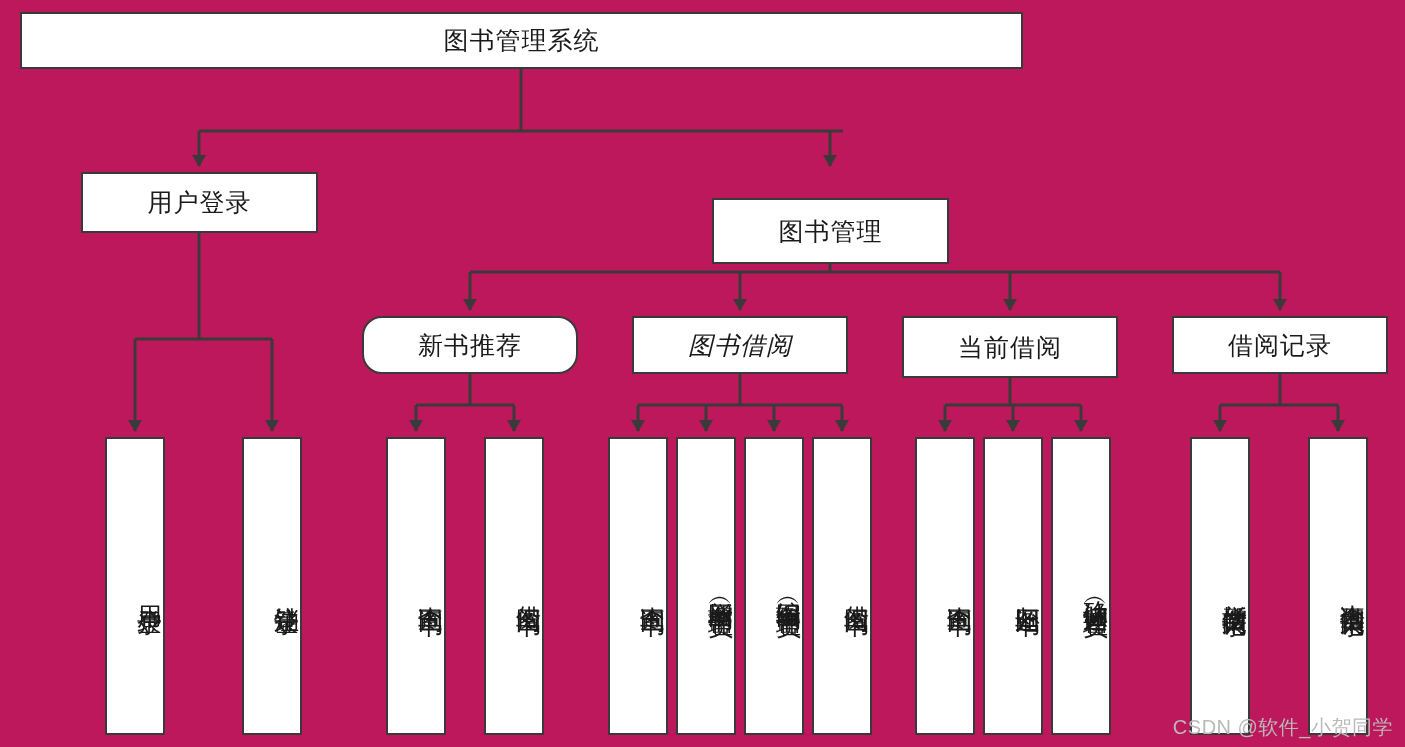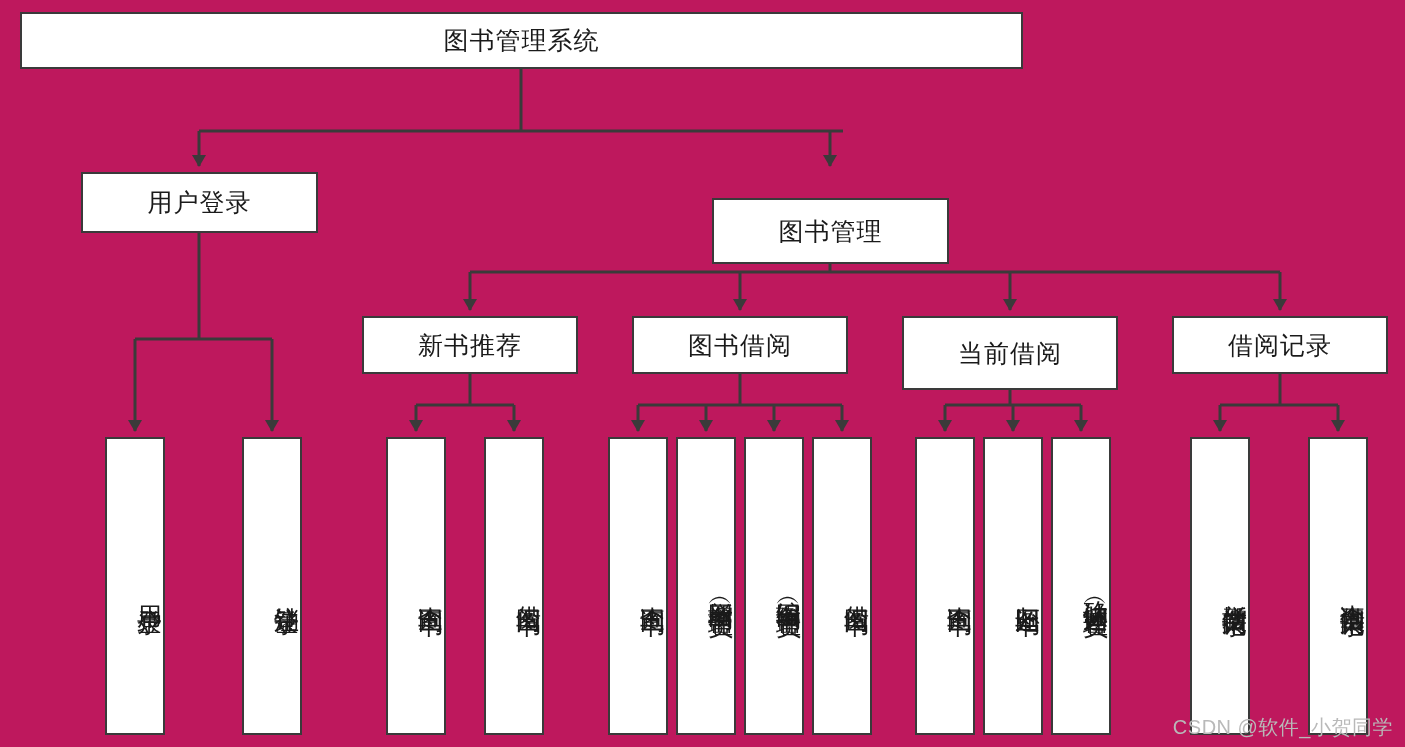--- a/index.html
+++ b/index.html
@@ -126,27 +126,27 @@
     <span class="lbl">图书管理系统</span>
   </div>
 
   <div class="node horiz" style="left:81px; top:172px; width:237px; height:61px;">
     <span class="lbl">用户登录</span>
   </div>
   <div class="node horiz" style="left:712px; top:172px; width:237px; height:66px;margin-top:26px;">
     <span class="lbl">图书管理</span>
   </div>
 
-  <div class="node horiz" style="left:362px; top:316px; width:216px; height:58px;">
+  <div class="node horiz" style="left:362px; top:316px; width:216px; height:58px;border-radius:20px;">
     <span class="lbl">新书推荐</span>
   </div>
-  <div class="node horiz" style="left:632px; top:316px; width:216px; height:58px;">
+  <div class="node horiz" style="left:632px; top:316px; width:216px; height:58px;font-style:italic;">
     <span class="lbl">图书借阅</span>
   </div>
-  <div class="node horiz" style="left:902px; top:316px; width:216px; height:74px;text-align:right;">
+  <div class="node horiz" style="left:902px; top:316px; width:216px; height:62px;text-align:right;">
     <span class="lbl">当前借阅</span>
   </div>
   <div class="node horiz" style="left:1172px; top:316px; width:216px; height:58px;text-align:right;">
     <span class="lbl">借阅记录</span>
   </div>
 
   <div class="node vert" style="left:105px; top:437px; width:60px; height:298px;">
     <span class="lbl">用户登录</span>
   </div>
   <div class="node vert" style="left:242px; top:437px; width:60px; height:298px;">

